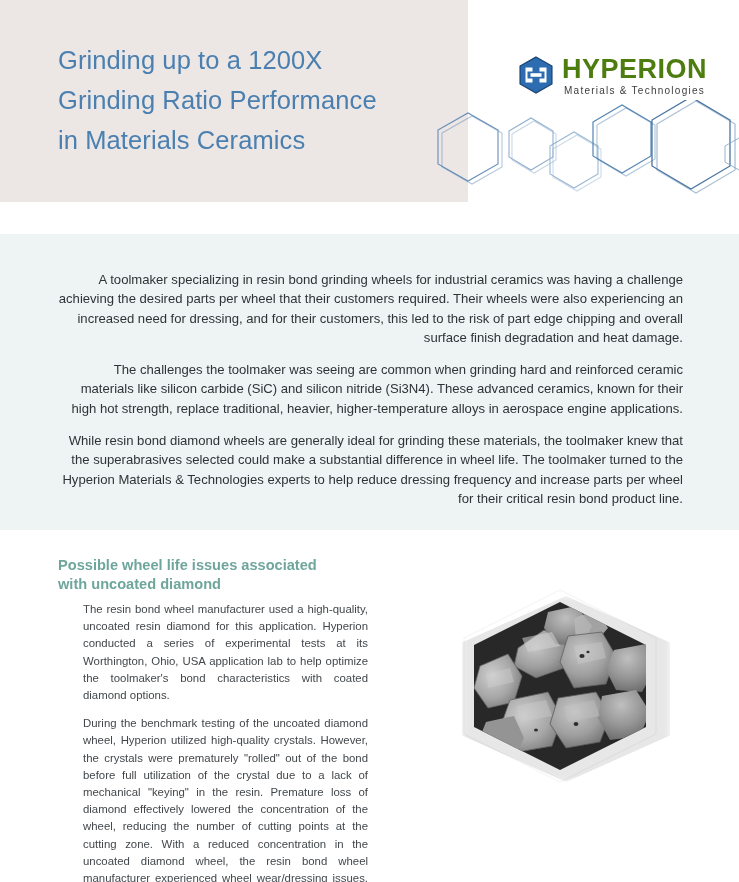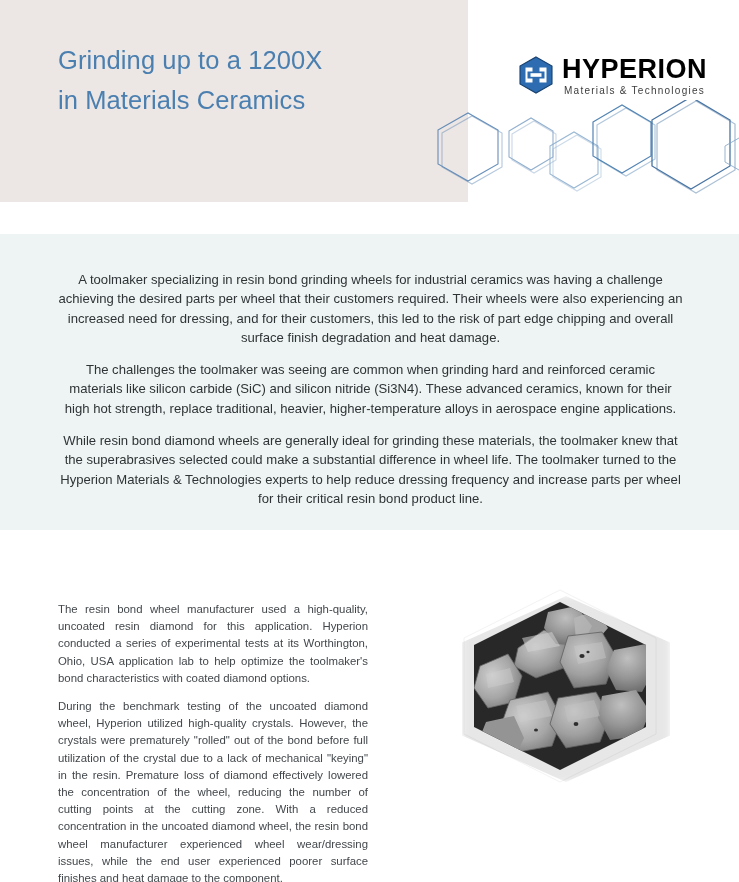--- a/index.html
+++ b/index.html
@@ -23,56 +23,56 @@
     color:#4a7fb0; letter-spacing:0.1px;
   }
   .header-title .tline { display:block; white-space:nowrap; }
 
   
   .logo { position:absolute; left:518px; top:54px; width:172px; height:48px; }
   .logo-mark { position:absolute; left:0; top:2px; width:36px; height:38px; }
   .logo-word {
     position:absolute; left:44px; top:0px;
     font-size:27px; font-weight:700; letter-spacing:0.5px;
-    color:#000000; line-height:31px;
+    color:#4d7c0f; line-height:31px;
   }
   .logo-sub {
     position:absolute; left:46px; top:31px;
     font-size:10px; letter-spacing:1.25px; color:#3c3c3c;
     white-space:nowrap;
   }
 
   
   .hexdeco { position:absolute; left:410px; top:100px; width:329px; height:102px; overflow:hidden; }
 
   
   .intro-band {
     position:absolute; left:0; top:234px; width:739px; height:296px;
     background:#edf4f3;
   }
   .intro-inner { position:absolute; left:58px; top:36px; width:625px; }
   .intro-inner p {
     font-size:13.1px; line-height:19.3px; color:#2f3336;
-    margin-bottom:13px; text-align:center;
+    margin-bottom:13px; text-align:right;
   }
   .intro-inner p:last-child { margin-bottom:8px; }
 
   
   .section { position:absolute; left:0; top:548px; width:739px; height:334px; }
   .sec-head {
     position:absolute; left:58px; top:8px; width:340px;
     font-size:14.6px; line-height:19px; font-weight:700; color:#6fa69c;
   }
   .sec-head .hline { display:block; }
   .sec-col {
     position:absolute; left:58px; top:53px; width:310px;
   }
   .sec-col p {
     font-size:11.4px; line-height:17.2px; color:#42474b;
-    margin-bottom:11px; text-align:justify;
+    margin-bottom:11px; text-align:justify;margin-left:25px;
   }
   .sec-col p:last-child { margin-bottom:0; }
 
   
   .hex-img-wrap { position:absolute; left:456px; top:40px; width:218px; height:196px; }
   .hex-shadow {
     position:absolute; left:6px; top:8px; width:208px; height:186px;
     background:rgba(120,120,120,0.18);
     clip-path:polygon(50% 0%, 100% 25%, 100% 75%, 50% 100%, 0% 75%, 0% 25%);
     filter:blur(3px);
@@ -109,20 +109,21 @@
           <polygon points="247,24 286,1 325,24 325,70 286,93 247,70" opacity="0.45"></polygon>
         </g>
         <g stroke="#7fa2c6" stroke-width="1" fill="none" opacity="0.8">
           <polygon points="315,46 329,38 343,46 343,62 329,70 315,62"></polygon>
         </g>
       </svg>
     </div>
 
     <h1 class="header-title">
       <span class="tline">Grinding up to a 1200X</span>
+      <span class="tline">Grinding Ratio Performance</span>
       <span class="tline">in Materials Ceramics</span>
     </h1>
 
     <div class="logo">
       <div class="logo-mark">
         <svg width="36" height="38" viewBox="0 0 36 38" fill="none">
           <path d="M18 1 L34 10 L34 28 L18 37 L2 28 L2 10 Z" fill="#2d6cb0"></path>
           <path d="M18 1 L34 10 L34 28 L18 37 L2 28 L2 10 Z" fill="none" stroke="#17406e" stroke-width="1.1"></path>
           <path d="M7.5 11.5 L14.5 11.5 L14.5 15.5 L9.5 15.5 L9.5 22.5 L14.5 22.5 L14.5 26.5 L7.5 26.5 Z" fill="#ffffff"></path>
           <path d="M28.5 11.5 L21.5 11.5 L21.5 15.5 L26.5 15.5 L26.5 22.5 L21.5 22.5 L21.5 26.5 L28.5 26.5 Z" fill="#ffffff"></path>
@@ -136,20 +137,24 @@
 
   <div class="intro-band">
     <div class="intro-inner">
       <p>A toolmaker specializing in resin bond grinding wheels for industrial ceramics was having a challenge achieving the desired parts per wheel that their customers required. Their wheels were also experiencing an increased need for dressing, and for their customers, this led to the risk of part edge chipping and overall surface finish degradation and heat damage.</p>
       <p>The challenges the toolmaker was seeing are common when grinding hard and reinforced ceramic materials like silicon carbide (SiC) and silicon nitride (Si3N4). These advanced ceramics, known for their high hot strength, replace traditional, heavier, higher-temperature alloys in aerospace engine applications.</p>
       <p>While resin bond diamond wheels are generally ideal for grinding these materials, the toolmaker knew that the superabrasives selected could make a substantial difference in wheel life. The toolmaker turned to the Hyperion Materials &amp; Technologies experts to help reduce dressing frequency and increase parts per wheel for their critical resin bond product line.</p>
     </div>
   </div>
 
   <div class="section">
+    <h2 class="sec-head">
+      <span class="hline">Possible wheel life issues associated</span>
+      <span class="hline">with uncoated diamond</span>
+    </h2>
 
     <div class="sec-col">
       <p>The resin bond wheel manufacturer used a high-quality, uncoated resin diamond for this application. Hyperion conducted a series of experimental tests at its Worthington, Ohio, USA application lab to help optimize the toolmaker's bond characteristics with coated diamond options.</p>
       <p>During the benchmark testing of the uncoated diamond wheel, Hyperion utilized high-quality crystals. However, the crystals were prematurely "rolled" out of the bond before full utilization of the crystal due to a lack of mechanical "keying" in the resin. Premature loss of diamond effectively lowered the concentration of the wheel, reducing the number of cutting points at the cutting zone. With a reduced concentration in the uncoated diamond wheel, the resin bond wheel manufacturer experienced wheel wear/dressing issues, while the end user experienced poorer surface finishes and heat damage to the component.</p>
     </div>
 
     <div class="hex-img-wrap">
       <div class="hex-shadow"></div>
       <svg width="218" height="196" viewBox="0 0 218 196">
         <defs>

